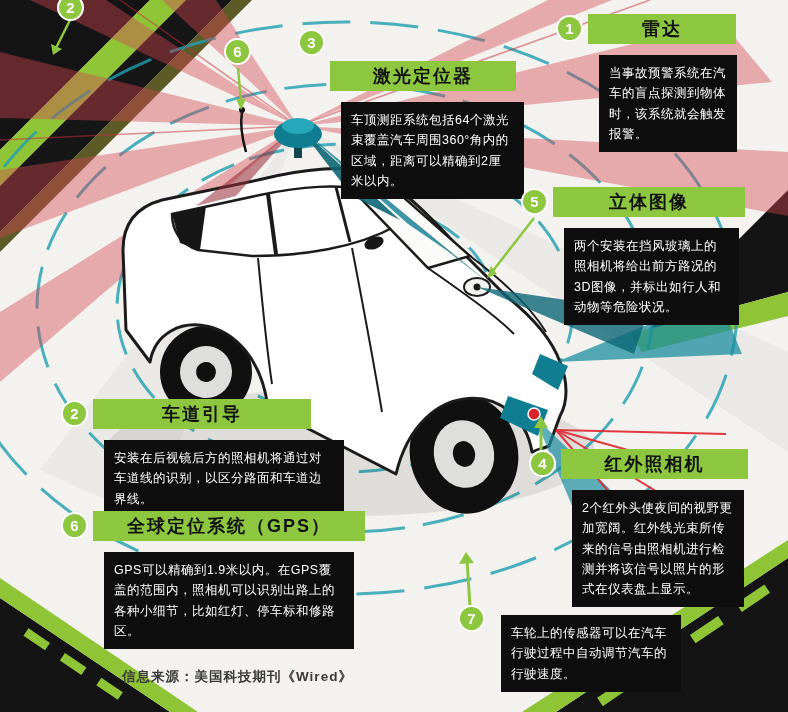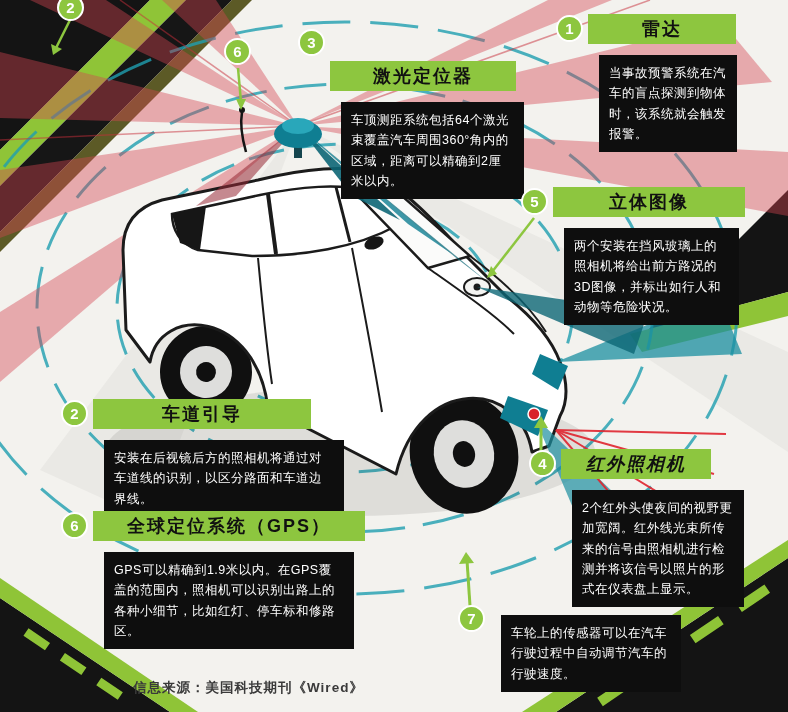--- a/index.html
+++ b/index.html
@@ -26,24 +26,24 @@
     box-sizing:border-box;border:2px solid #fff;z-index:5;
   }
   .callout .badge{left:-32px;top:1px;}
   #badge-top2{left:57px;top:-6px;}
   #badge-top6{left:224px;top:38px;}
   #co-laser{left:330px;top:28px;width:205px;}   #co-laser .bar{width:186px;margin-top:33px;}
   #co-radar{left:588px;top:14px;width:160px;}   #co-radar .bar{width:148px;}
   #co-stereo{left:553px;top:187px;width:197px;} #co-stereo .bar{width:192px;}
   #co-lane{left:93px;top:399px;width:262px;}    #co-lane .bar{width:218px;}
   #co-gps{left:93px;top:511px;width:272px;}     #co-gps .bar{width:272px;}
-  #co-infrared{left:561px;top:449px;width:194px;} #co-infrared .bar{width:150px;font-style:italic;}
+  #co-infrared{left:561px;top:449px;width:194px;} #co-infrared .bar{width:187px;}
   #co-wheel{left:490px;top:604px;width:202px;}  #co-wheel .bar{width:187px;}
   .source{
-    position:absolute;left:118px;top:664px;margin:15px;
+    position:absolute;left:118px;top:664px;margin:4px;
     font-size:13.5px;font-weight:bold;color:#3a3a3a;letter-spacing:1px;
   }
 </style>
 </head>
 <body>
 
 <div class="stage">
 
   <svg class="scene" width="788" height="712" viewBox="0 0 788 712">
     <rect width="788" height="712" fill="#f3f2ee"></rect>

